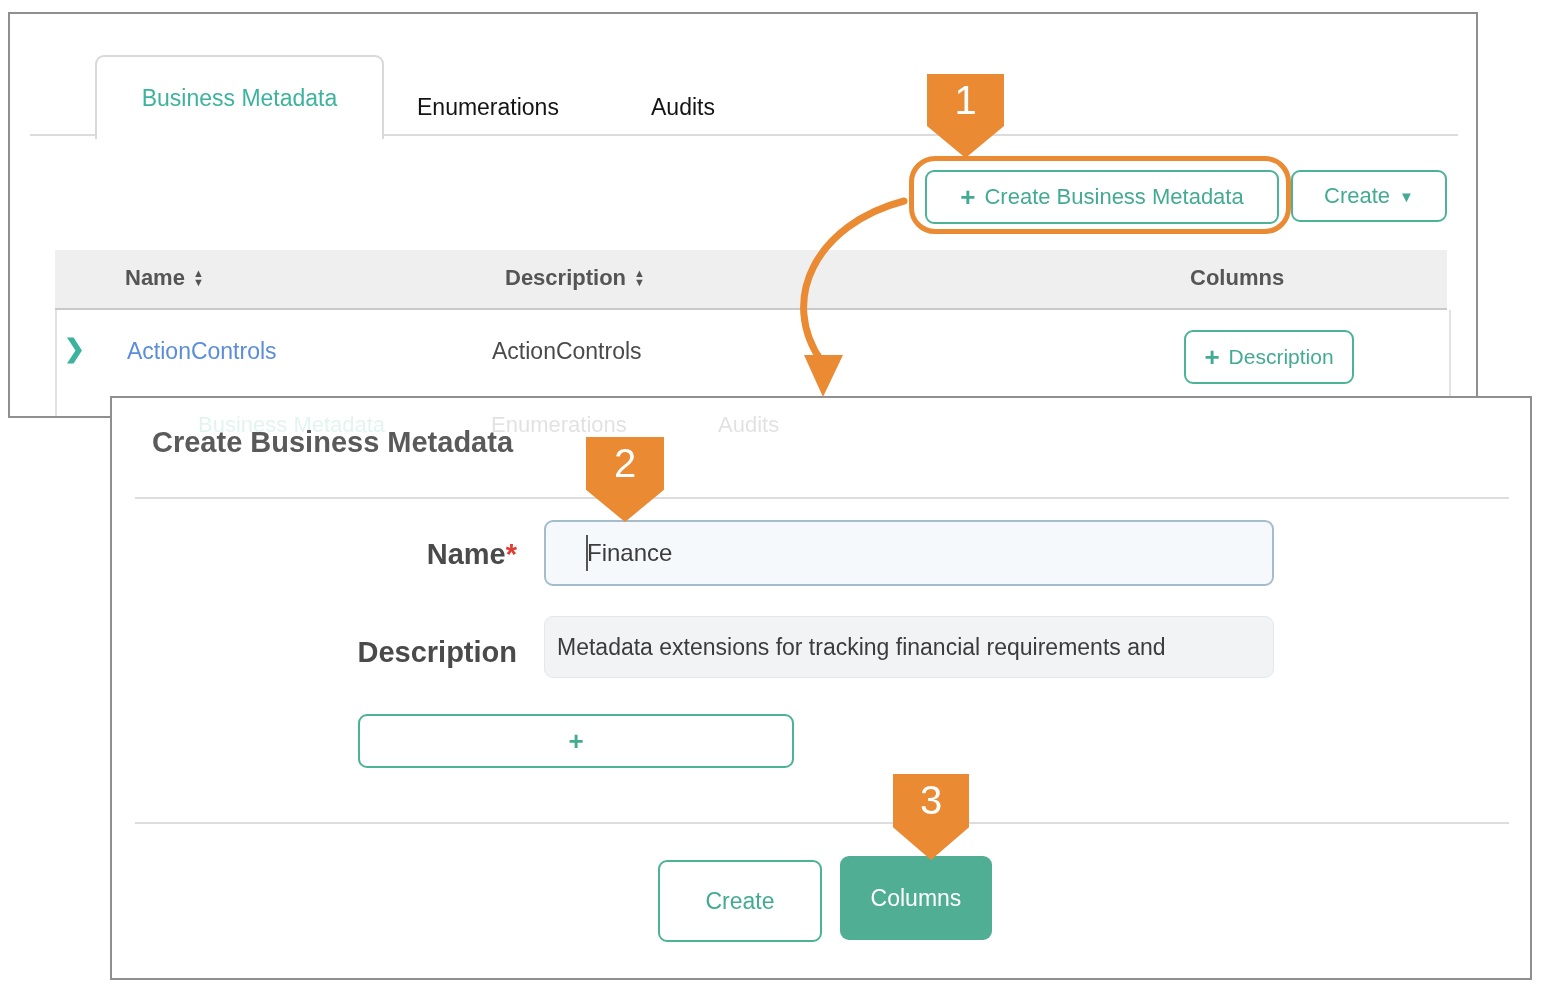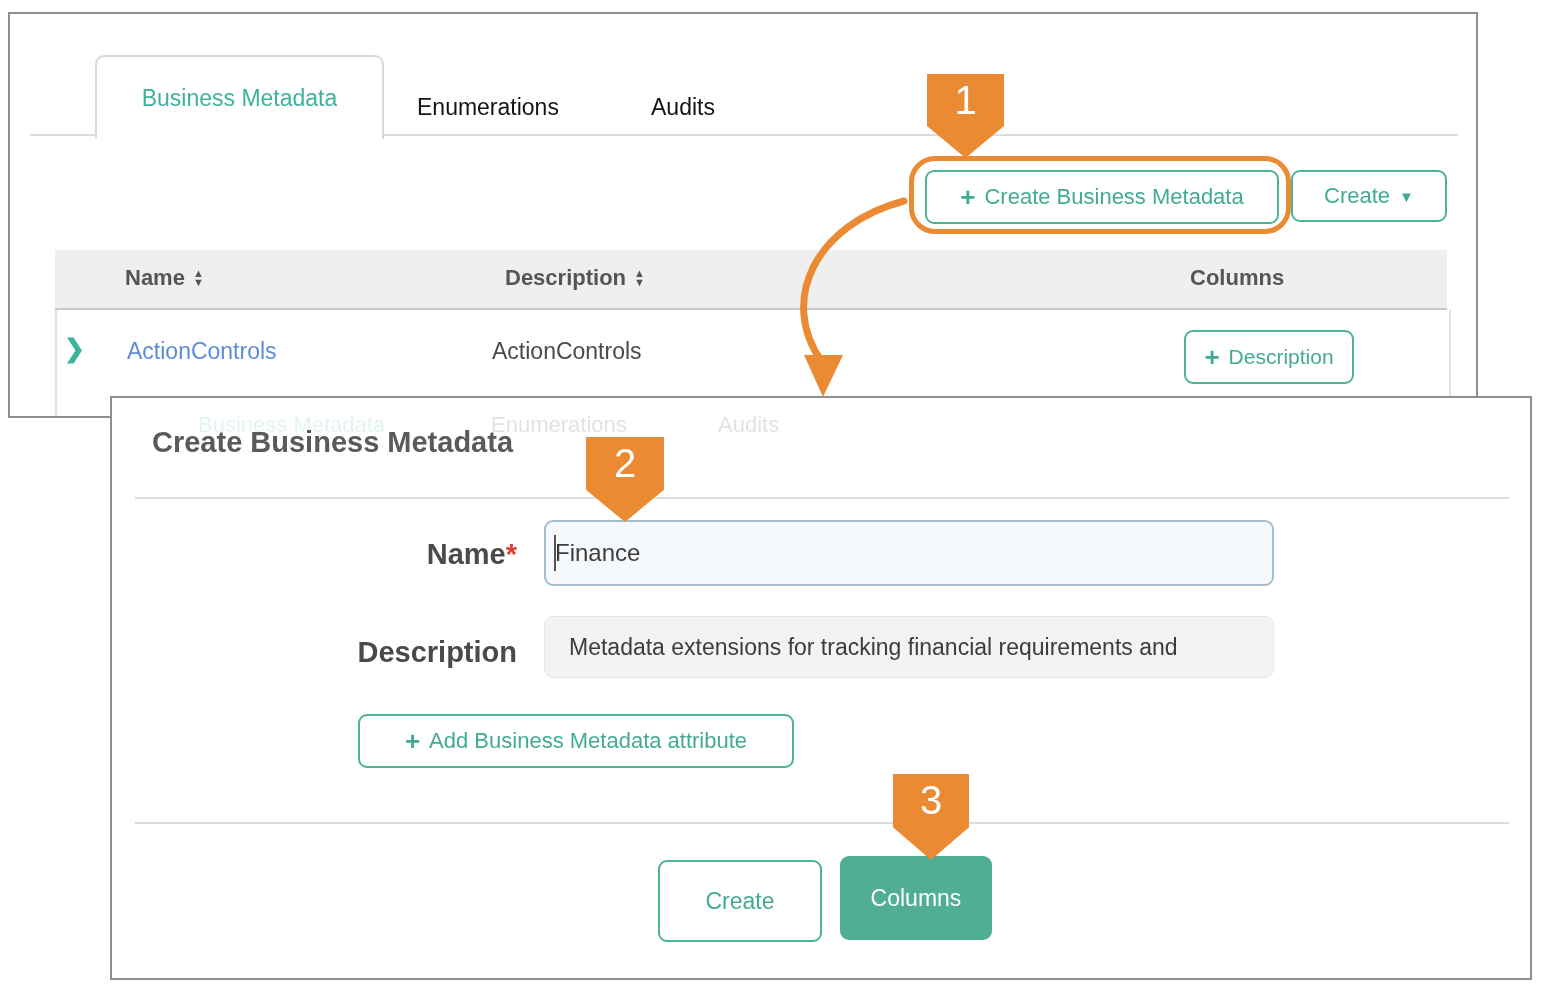--- a/index.html
+++ b/index.html
@@ -81,28 +81,28 @@
   .field-label{
     position:absolute;left:180px;width:225px;text-align:right;
     font-size:29px;font-weight:700;color:#4a4a4a;
   }
   .name-label{top:140px;}
   .desc-label{top:238px;}
   .required{color:#e03c31;}
   .name-input{
     position:absolute;left:432px;top:122px;width:730px;height:66px;box-sizing:border-box;
     background:#f6f9fc;border:2px solid #a5bccd;border-radius:9px;
-    display:flex;align-items:center;padding-left:8px;
+    display:flex;align-items:center;padding-left:40px;
     font-size:24px;color:#3c3c3c;
   }
   .text-cursor{display:inline-block;width:2px;height:36px;background:#555;margin-right:-1px;}
   .desc-input{
     position:absolute;left:432px;top:218px;width:730px;height:62px;box-sizing:border-box;
     background:#f1f3f4;border:1px solid #e5e8ea;border-radius:9px;
-    display:flex;align-items:center;padding-left:24px;
+    display:flex;align-items:center;padding-left:12px;
     font-size:23px;color:#3c3c3c;white-space:nowrap;overflow:hidden;
   }
   .add-attr-btn{position:absolute;left:246px;top:316px;width:432px;height:50px;font-size:22px;}
   .cancel-btn{position:absolute;left:546px;top:462px;width:160px;height:78px;font-size:23px;}
   .create-btn{
     position:absolute;left:728px;top:458px;width:152px;height:84px;
     background:#4fae93;border:none;border-radius:9px;color:#fff;font-size:23px;
     display:flex;align-items:center;justify-content:center;cursor:pointer;
     font-family:"Liberation Sans",sans-serif;
   }
@@ -196,21 +196,20 @@
     <span>Finance</span>
   </div>
 
   <div class="field-label desc-label">Description</div>
   <div class="desc-input">
     <span>Metadata extensions for tracking financial requirements and</span>
   </div>
 
   <div class="btn-teal add-attr-btn">
     <span class="plus">+</span>
-    <span>Add Business Metadata attribute</span>
   </div>
 
   <div class="divider divider-2"></div>
 
   <div class="btn-teal cancel-btn">
     <span>Create</span>
   </div>
   <div class="create-btn">
     <span>Columns</span>
   </div>

